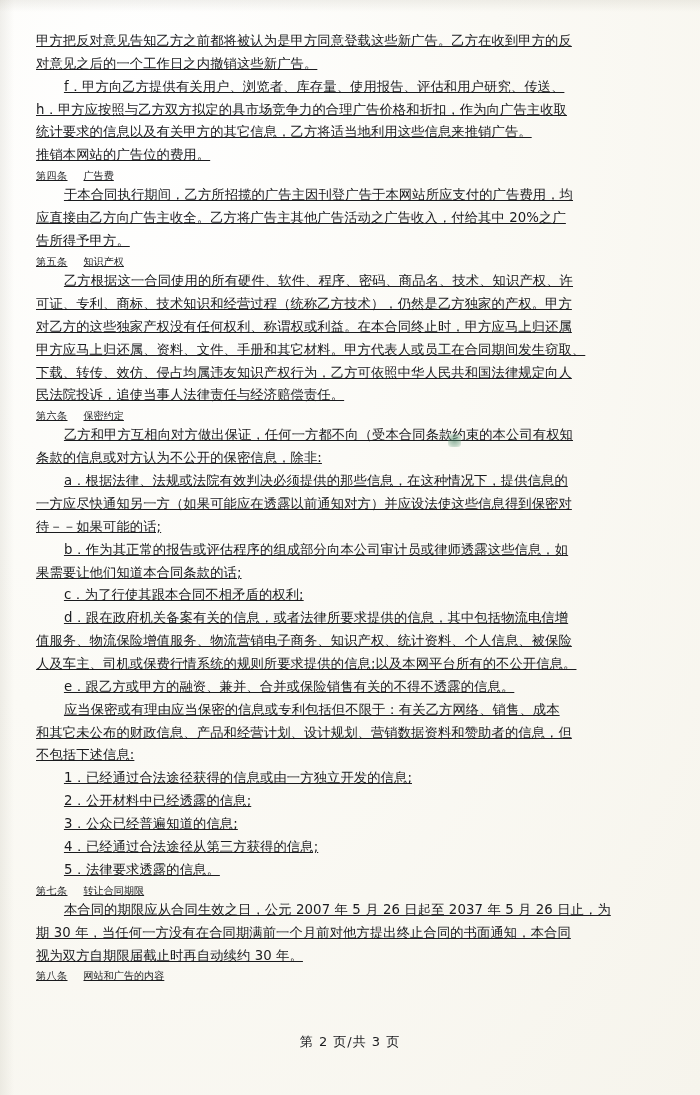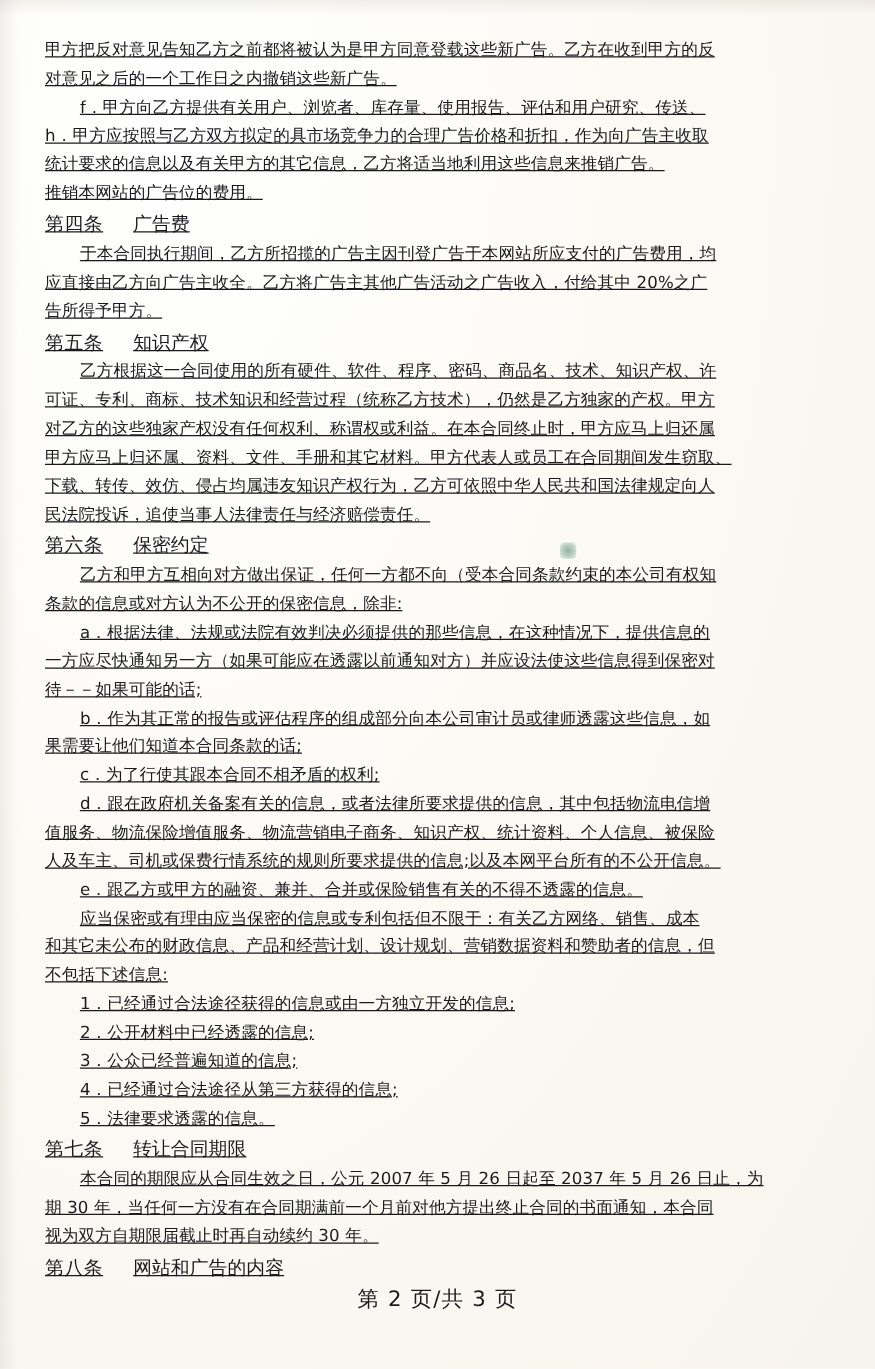--- a/index.html
+++ b/index.html
@@ -35,21 +35,21 @@
     text-align: justify;
     color: #1a1b1e;
     text-decoration: underline;
   }
   p {
     margin: 0;
     text-indent: 0;
   }
   .heading {
     margin: 0;
-    font-size: 15px;
+    font-size: 10px;
     font-weight: normal;
     line-height: 1.72;
   }
   .heading .num {
     letter-spacing: 0.5px;
   }
   .heading .sp {
     display: inline-block;
     width: 1.6em;
   }
@@ -63,21 +63,21 @@
   .list-item {
     padding-left: 2.1em;
     text-indent: 0;
   }
   .footer {
     position: absolute;
     left: 0;
     right: 0;
     bottom: 44px;
     text-align: center;
-    font-size: 17px;
+    font-size: 13px;
     color: #1a1b1e;
     letter-spacing: 1px;
   }
   .stamp-mark {
     position: absolute;
     width: 13px;
     height: 13px;
     background: radial-gradient(circle, rgba(60,120,90,0.55) 0%, rgba(90,150,115,0.35) 60%, rgba(120,170,140,0.05) 100%);
     border-radius: 3px;
     pointer-events: none;

